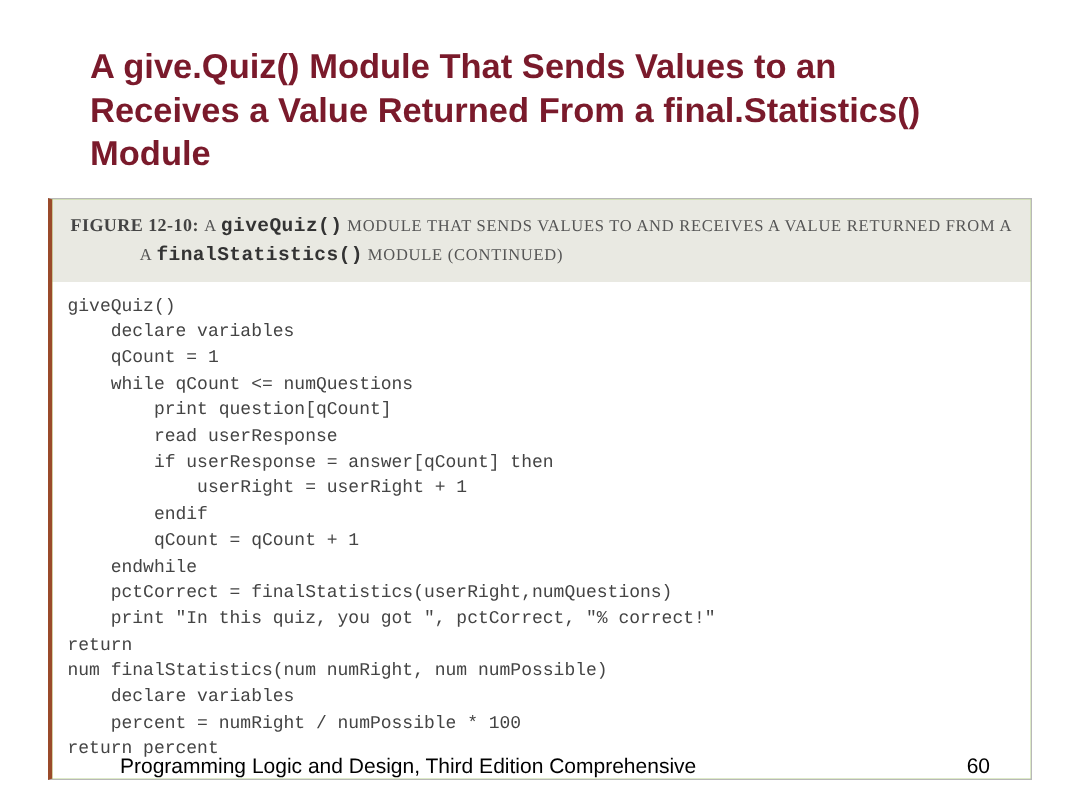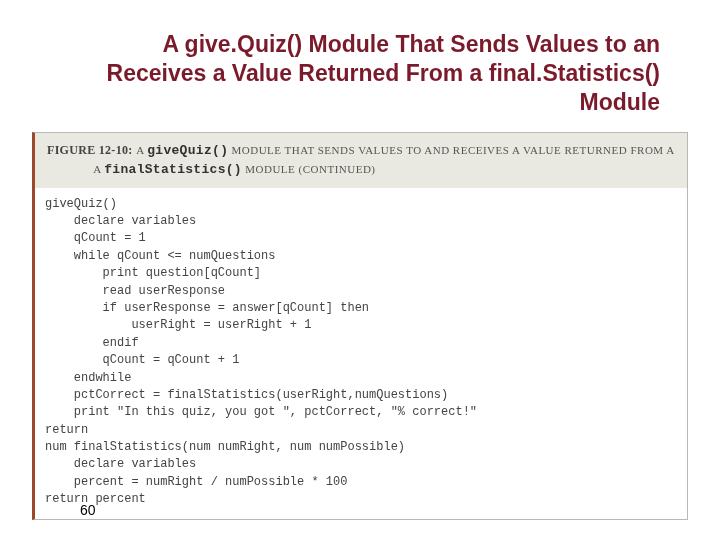--- a/index.html
+++ b/index.html
@@ -14,21 +14,21 @@
   .slide {
     width: 720px;
     height: 540px;
     position: relative;
     box-sizing: border-box;
   }
   .title {
     color: #7a1a2b;
     font-weight: bold;
     font-size: 23px;
-    text-align: right;
+    text-align: left;
     padding: 30px 60px 10px 60px;
     line-height: 1.25;
   }
   .figure-box {
     margin: 6px 32px 0 32px;
     border: 1px solid #b8b8b8;
     border-left: 3px solid #9a4a2a;
     background: #bef264;
   }
   .fig-header {
@@ -106,16 +106,17 @@
     pctCorrect = finalStatistics(userRight,numQuestions)
     print "In this quiz, you got ", pctCorrect, "% correct!"
 return
 num finalStatistics(num numRight, num numPossible)
     declare variables
     percent = numRight / numPossible * 100
 return percent</div>
   </div>
 
   <div class="footer">
+    <span>Programming Logic and Design, Third Edition Comprehensive</span>
     <span>60</span>
   </div>
 
 </div>
 
 </body></html>

